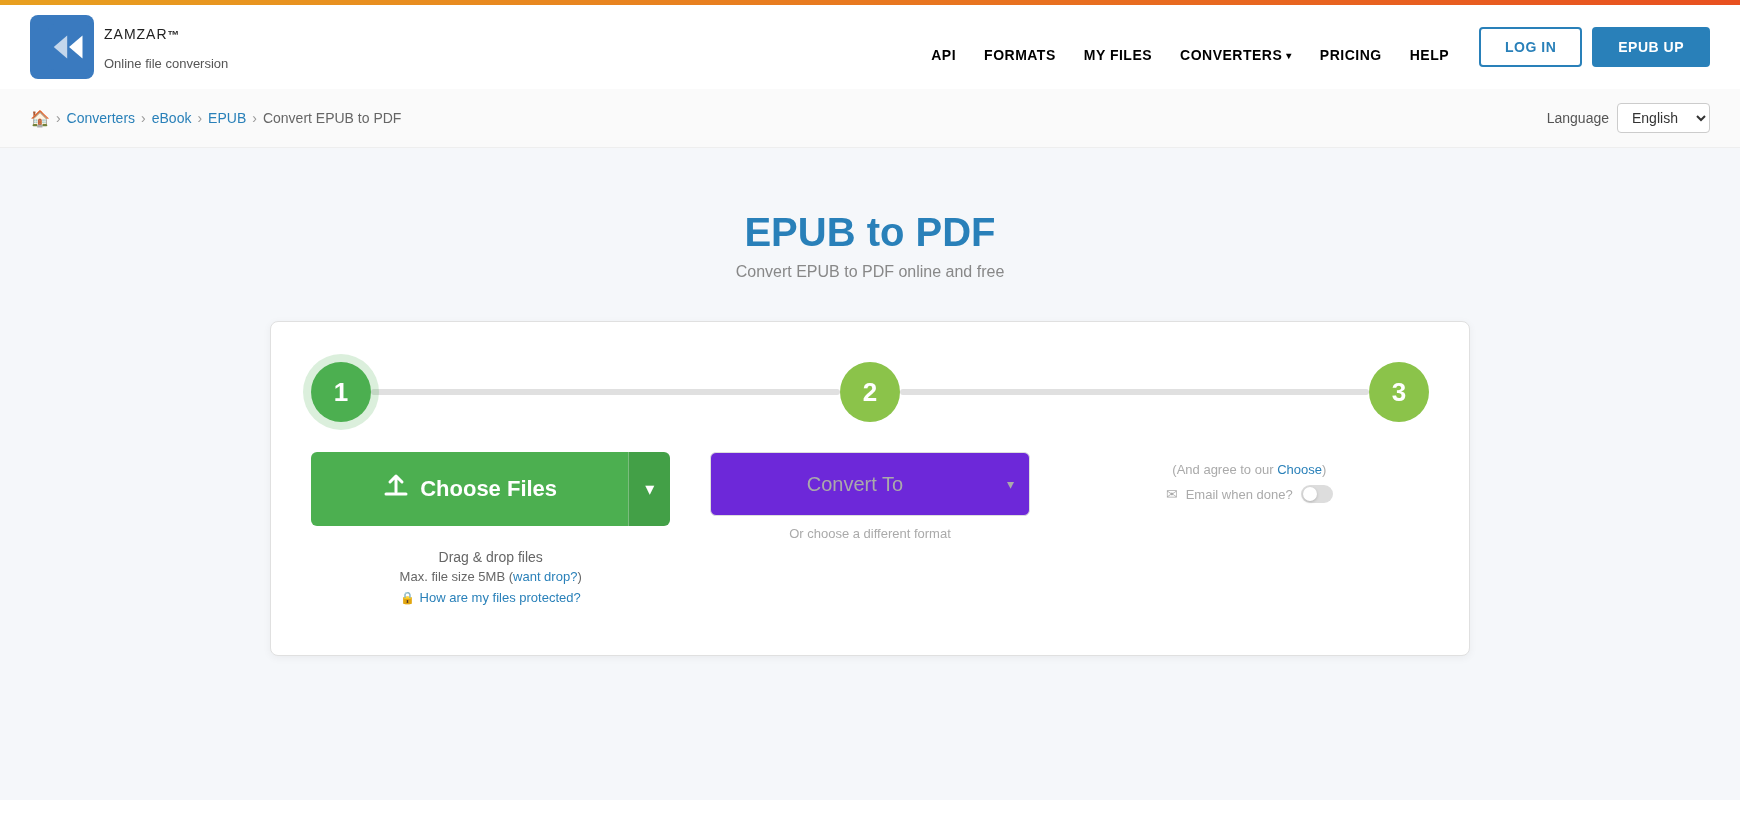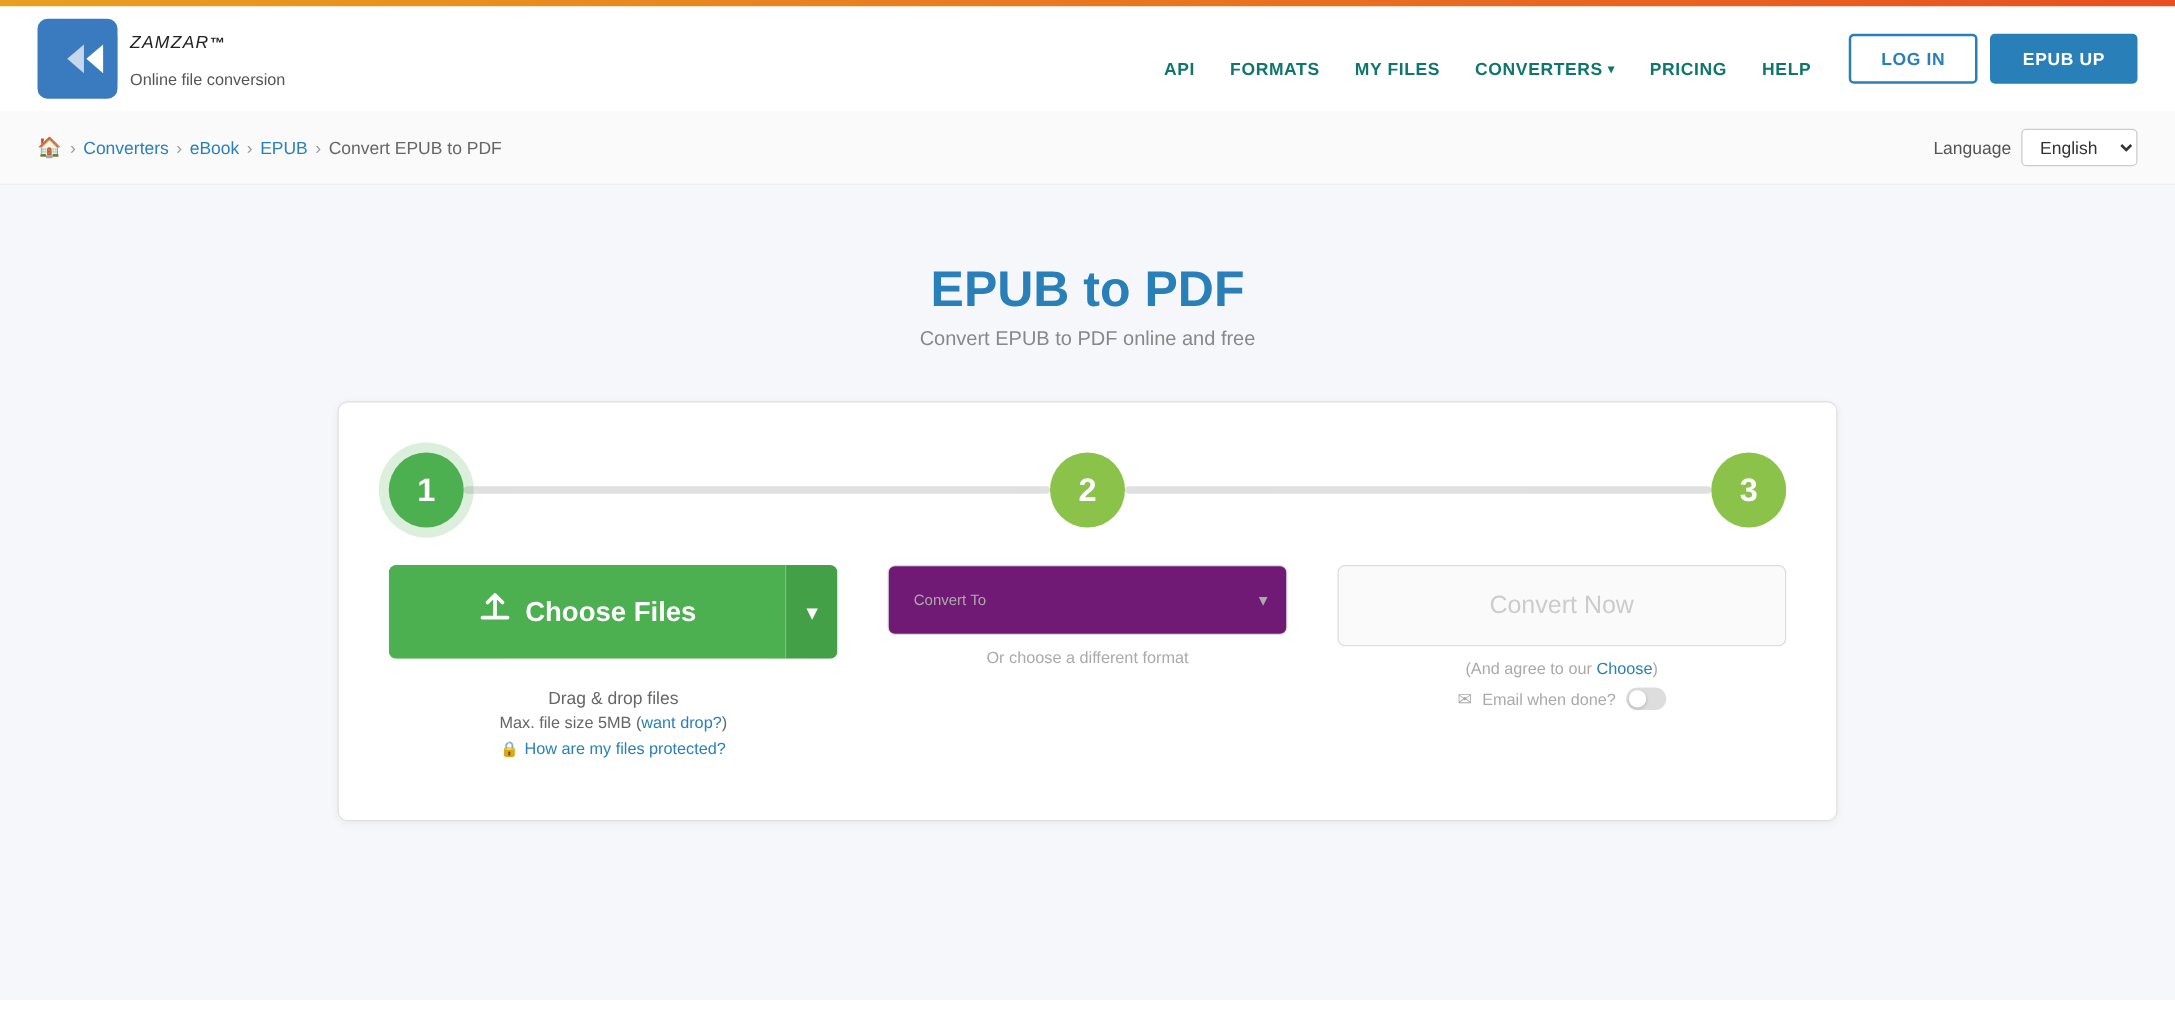--- a/index.html
+++ b/index.html
@@ -4,25 +4,25 @@
   <style>
     * { box-sizing: border-box; margin: 0; padding: 0; }
     body { font-family: Arial, sans-serif; background: #fff; color: #333; min-width: 1200px; }
 
     
     .top-bar { height: 5px; background: linear-gradient(to right, #e8a020, #e85020); }
     .logo-area { display: flex; align-items: center; gap: 10px; text-decoration: none; color: #333; }
     .logo-icon { width: 64px; height: 64px; background: #3a7abf; display: flex; align-items: center; justify-content: center; border-radius: 8px; position: relative; }
     .logo-icon::before { content: ''; border-left: 18px solid transparent; border-right: 0; border-top: 13px solid transparent; border-bottom: 13px solid transparent; border-left-color: transparent; }
     .logo-text-area { display: flex; flex-direction: column; }
-    .logo-name { font-size: 28px; font-weight: bold; color: #222; letter-spacing: 1px; font-style: italic; }
+    .logo-name { font-size: 28px; font-weight: bold; color: #222; letter-spacing: 1px; }
     .logo-name span { font-size: 14px; font-weight: normal; vertical-align: super; }
     .logo-sub { font-size: 13px; color: #555; }
     .nav { display: flex; align-items: center; gap: 28px; margin-left: auto; margin-right: 30px; }
-    .nav a { text-decoration: none; color: #0f766e; font-size: 14px; font-weight: 600; letter-spacing: 0.5px; margin-top: 16px; }
+    .nav a { text-decoration: none; color: #000000; font-size: 14px; font-weight: 600; letter-spacing: 0.5px; margin-top: 16px; }
     .nav-converters { display: flex; align-items: center; gap: 4px; }
     .nav-converters .caret { font-size: 10px; }
     .auth-buttons { display: flex; gap: 10px; }
     .btn-login { padding: 10px 24px; border: 2px solid #2980b9; color: #2980b9; background: #fff; border-radius: 4px; font-size: 14px; font-weight: bold; cursor: pointer; letter-spacing: 0.5px; }
     .btn-signup { padding: 10px 24px; background: #2980b9; color: #fff; border: 2px solid #2980b9; border-radius: 4px; font-size: 14px; font-weight: bold; cursor: pointer; letter-spacing: 0.5px; }
 
     
     .breadcrumb-bar { display: flex; align-items: center; justify-content: space-between; padding: 14px 30px; border-bottom: 1px solid #eee; background: #fafafa; }
     .breadcrumb { display: flex; align-items: center; gap: 6px; font-size: 14px; }
     .breadcrumb a { color: #2980b9; text-decoration: none; }
@@ -59,21 +59,21 @@
     .upload-icon { font-size: 24px; }
     .drag-drop-text { font-size: 14px; color: #666; margin-top: 23px; }
     .max-size-text { font-size: 13px; color: #666; margin-top: 4px; }
     .max-size-text a { color: #2980b9; text-decoration: none; }
     .protected-link { font-size: 13px; color: #2980b9; margin-top: 6px; text-decoration: none; display: flex; align-items: center; gap: 4px; }
     .lock-icon { font-size: 12px; }
 
     
     .convert-to-section { flex: 1; display: flex; flex-direction: column; align-items: center; }
     .convert-to-wrapper { width: 100%; max-width: 320px; position: relative; }
-    .convert-to-wrapper select { width: 100%; padding: 20px 50px 20px 20px; border: 1px solid #ddd; border-radius: 6px; font-size: 12px; color: #aaa; background: #701a75; cursor: pointer; appearance: none; -webkit-appearance: none; }
+    .convert-to-wrapper select { width: 100%; padding: 20px 50px 20px 20px; border: 1px solid #ddd; border-radius: 6px; font-size: 20px; color: #aaa; background: #6d28d9; cursor: pointer; appearance: none; text-align: center; -webkit-appearance: none; }
     .convert-to-caret { position: absolute; right: 16px; top: 50%; transform: translateY(-50%); color: #aaa; font-size: 14px; pointer-events: none; }
     .or-format-text { font-size: 13px; color: #aaa; margin-top: 10px; text-align: center; }
 
     
     .convert-now-section { flex: 1; display: flex; flex-direction: column; align-items: center; }
     .convert-now-btn { width: 100%; max-width: 380px; padding: 20px 20px; border: 1px solid #ddd; border-radius: 6px; font-size: 20px; color: #ccc; background: #fafafa; cursor: pointer; }
     .terms-text { font-size: 13px; color: #aaa; margin-top: 10px; }
     .terms-text a { color: #2980b9; text-decoration: none; }
     .email-row { display: flex; align-items: center; gap: 8px; margin-top: 8px; font-size: 13px; color: #aaa; }
     .email-icon { font-size: 14px; }
@@ -199,21 +199,20 @@
             <option value="doc">DOC</option>
             <option value="docx">DOCX</option>
             <option value="txt">TXT</option>
           </select>
           <span class="convert-to-caret">▾</span>
         </div>
         <p class="or-format-text">Or choose a different format</p>
       </div>
 
       <div class="convert-now-section">
-        <button class="convert-now-btn">Convert Now</button>
         <p class="terms-text">
           <span>(And agree to our</span> <a href="#">Choose</a><span>)</span>
         </p>
         <div class="email-row">
           <span class="email-icon">✉</span>
           <span>Email when done?</span>
           <span class="email-toggle"></span>
         </div>
       </div>
 

